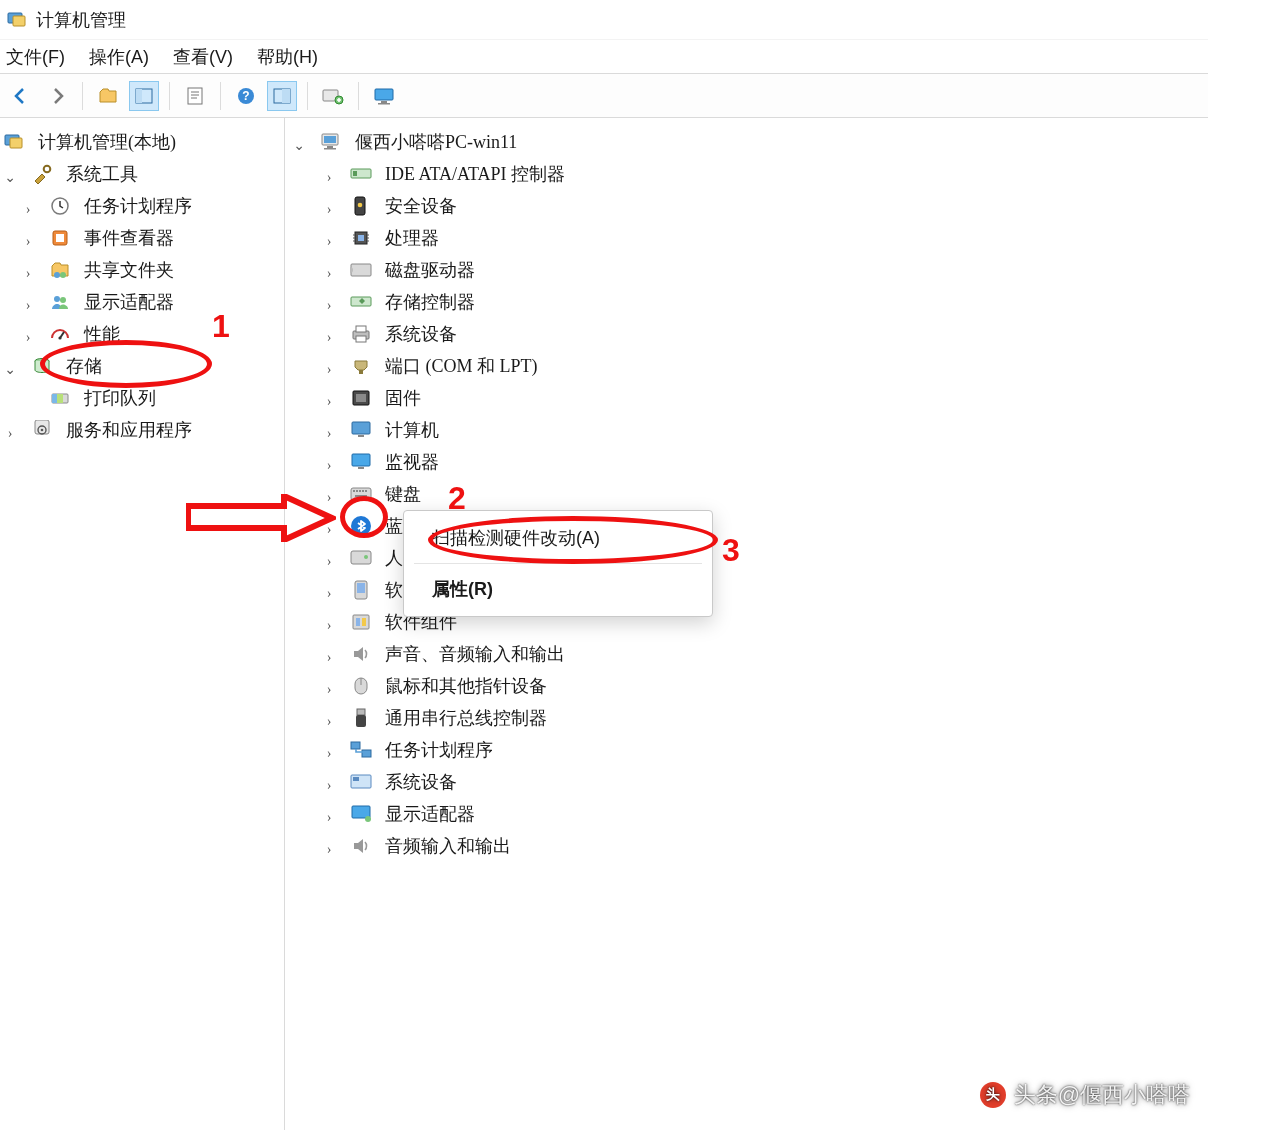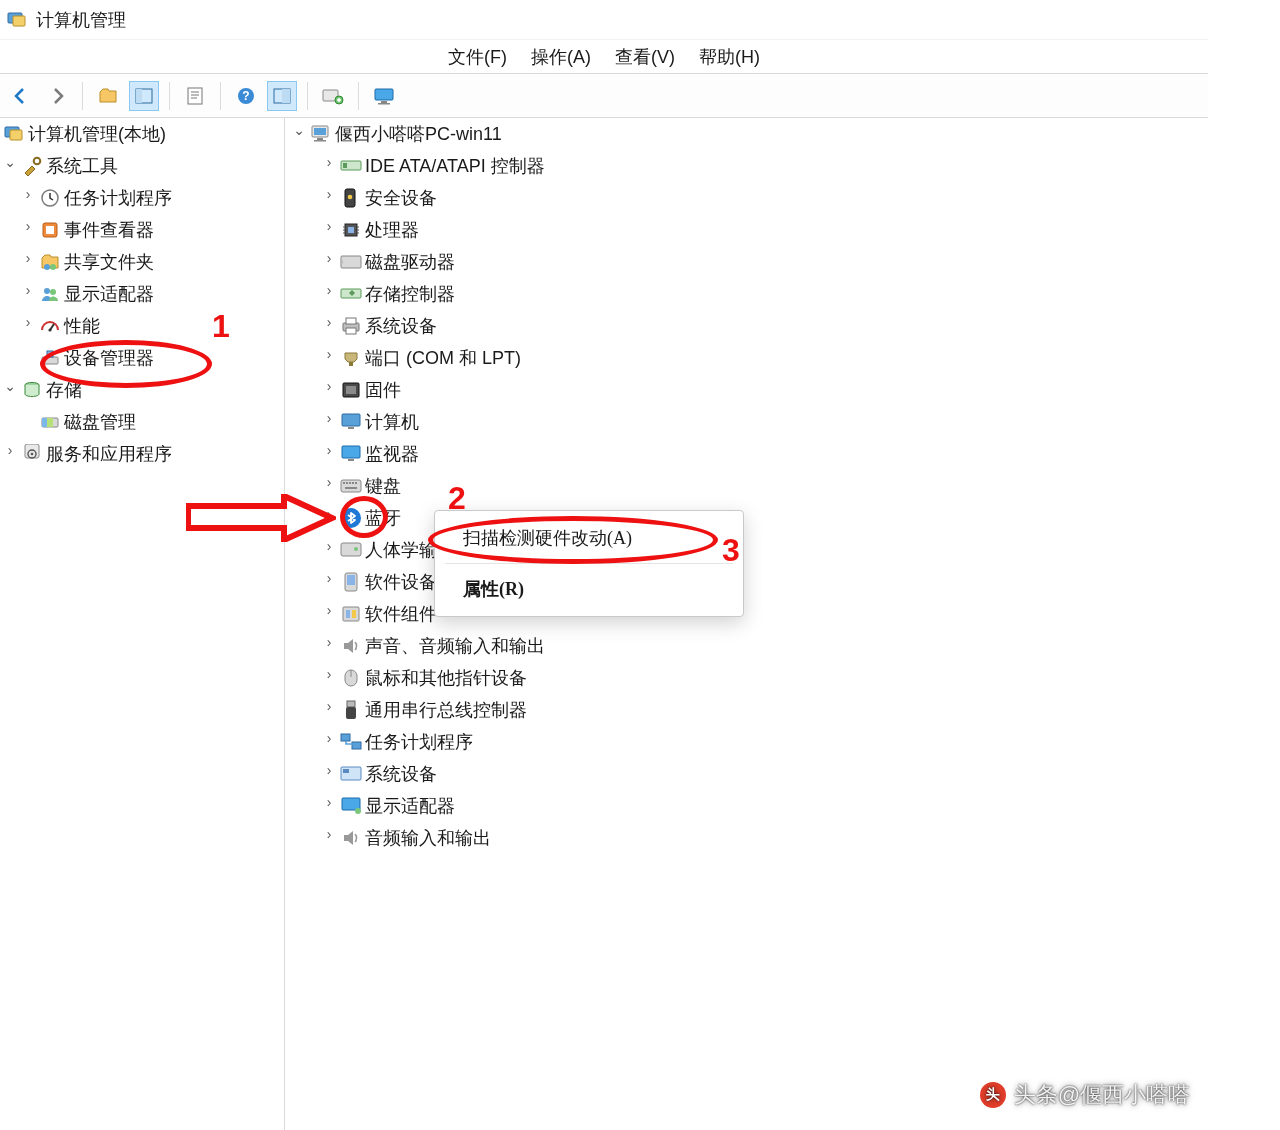--- a/index.html
+++ b/index.html
@@ -12,21 +12,21 @@
     overflow: hidden;
   }
   .window { width: 1208px; height: 1130px; position: relative; background:#fff; }
   .titlebar {
     height: 40px; display: flex; align-items: center;
     padding: 0 6px; gap: 8px; background:#fff; border-bottom:1px solid #f3f3f3;
   }
   .titlebar .app-icon { width:22px; height:22px; display:flex; align-items:center; justify-content:center;}
   .menubar {
     height: 34px; display: flex; align-items: center;
-    padding: 0 6px; gap: 24px; border-bottom: 1px solid #dadada; justify-content: center;
+    padding: 0 6px; gap: 24px; border-bottom: 1px solid #dadada;
   }
   .menubar span { cursor: default; }
   .toolbar {
     height: 44px; display: flex; align-items: center;
     padding: 0 6px; gap: 6px; border-bottom: 1px solid #dadada;
     background: #fdfdfd;
   }
   .toolbar .btn {
     width: 30px; height: 30px; display:flex; align-items:center; justify-content:center;
     border:1px solid transparent;
@@ -34,23 +34,24 @@
   .toolbar .btn.active { background:#cfe8fb; border-color:#8ac8ef; }
   .toolbar .sep { width:1px; height:28px; background:#dcdcdc; margin:0 4px; }
   .body { display:flex; height: calc(1130px - 40px - 34px - 44px); }
   .left-pane {
     width: 285px; border-right: 1px solid #dadada;
     padding-top: 4px;
     overflow: hidden;
   }
   .right-pane { flex:1; padding-top: 4px; position:relative; }
   .tree-row {
-    display:flex; align-items:flex-start; height:32px;
-    gap:2px; white-space:nowrap; cursor:default;
+    display:flex; align-items:flex-end; height:32px;
+    gap:12px; white-space:nowrap; cursor:default;
     padding-right:6px;
+    font-family:Liberation Serif, serif;
   }
   .tree-row .chev { width:16px; text-align:center; color:#5a5a5a; font-size:14px;}
   .tree-row .icon { width:24px; height:24px; display:flex; align-items:center; justify-content:center; }
   .tree-row .label { }
   .indent-0 { padding-left: 2px; }
   .indent-1 { padding-left: 20px; }
   .r-indent-0 { padding-left: 6px; }
   .r-indent-1 { padding-left: 36px; }
   
   .anno { position:absolute; pointer-events:none; }
@@ -240,30 +241,20 @@
         <span class="icon">
           <svg width="20" height="20" viewBox="0 0 20 20">
               <path d="M2 14a8 8 0 0116 0" fill="none" stroke="#c33" stroke-width="2"></path>
               <path d="M10 14L14 8" stroke="#333" stroke-width="2"></path>
               <circle cx="10" cy="14" r="1.6" fill="#333"></circle>
             </svg>
         </span>
         <span class="label">性能</span>
       </div>
 
-      <div class="tree-row indent-1">
-        <span class="chev" style="visibility:hidden">›</span>
-        <span class="icon">
-          <svg width="20" height="20" viewBox="0 0 20 20">
-              <rect x="2" y="9" width="16" height="7" rx="1" fill="#d9d9d9" stroke="#888"></rect>
-              <rect x="7" y="3" width="6" height="6" fill="#8ab4e8" stroke="#2d6aa0"></rect>
-            </svg>
-        </span>
-        <span class="label">设备管理器</span>
-      </div>
 
       <div class="tree-row indent-0">
         <span class="chev">⌄</span>
         <span class="icon">
           <svg width="20" height="20" viewBox="0 0 20 20">
               <ellipse cx="10" cy="5" rx="7" ry="2.5" fill="#9ed29e" stroke="#3a8a3a"></ellipse>
               <path d="M3 5v9c0 1.4 3.1 2.5 7 2.5s7-1.1 7-2.5V5" fill="#cfeccf" stroke="#3a8a3a"></path>
             </svg>
         </span>
         <span class="label">存储</span>
@@ -271,21 +262,21 @@
 
       <div class="tree-row indent-1">
         <span class="chev" style="visibility:hidden">›</span>
         <span class="icon">
           <svg width="20" height="20" viewBox="0 0 20 20">
               <rect x="2" y="6" width="16" height="9" rx="1" fill="#d9d9d9" stroke="#888"></rect>
               <rect x="2" y="6" width="5" height="9" fill="#7ab8e8"></rect>
               <rect x="7" y="6" width="6" height="9" fill="#b8e07a"></rect>
             </svg>
         </span>
-        <span class="label">磁盘管理</span>
+        <span class="label">打印队列</span>
       </div>
 
       <div class="tree-row indent-0">
         <span class="chev">›</span>
         <span class="icon">
           <svg width="20" height="20" viewBox="0 0 20 20">
               <rect x="3" y="double" width="14" height="14" rx="2" fill="#e8e8e8" stroke="#888"></rect>
               <circle cx="10" cy="10" r="4" fill="none" stroke="#555" stroke-width="1.4"></circle>
               <circle cx="10" cy="10" r="1.3" fill="#555"></circle>
             </svg>
@@ -541,21 +532,21 @@
         <span class="chev">›</span>
         <span class="icon">
             <svg width="18" height="18">
               <path d="M2 6h4l5-4v14l-5-4H2z" fill="#999"></path>
               <path d="M13 5c2 2 2 6 0 8" fill="none" stroke="#999" stroke-width="1.6"></path>
             </svg>
           </span>
         <span class="label">音频输入和输出</span>
       </div>
 
-      <div class="ctxmenu" style="left:149px; top:392px;font-family:Liberation Serif, serif;">
+      <div class="ctxmenu" style="left:118px; top:392px;">
         <div class="item">扫描检测硬件改动(A)</div>
         <div class="divider"></div>
         <div class="item bold">属性(R)</div>
       </div>
 
     </div>
   </div>
 
   <div class="anno red-ellipse" style="left:40px; top:340px; width:172px; height:48px;"></div>
   <div class="anno red-num" style="left:212px; top:308px;">1</div>

